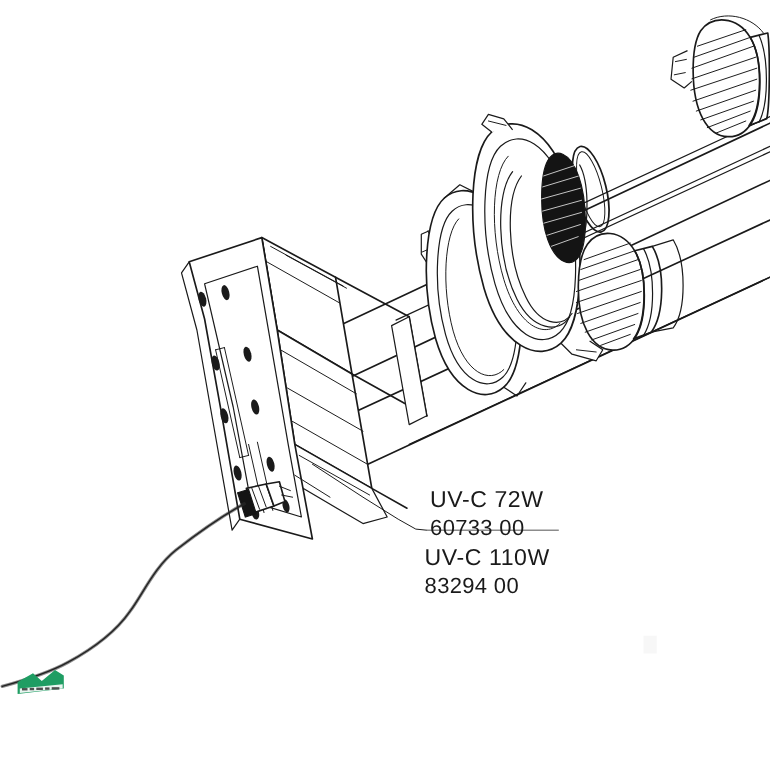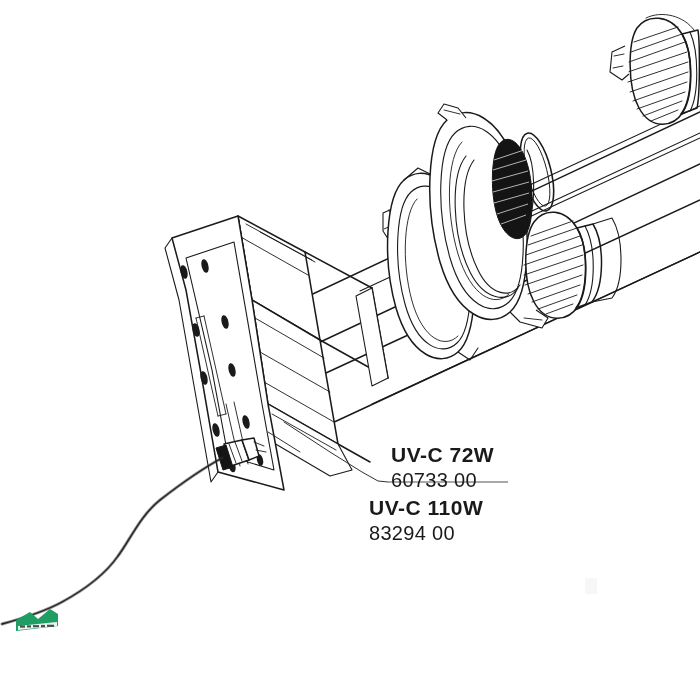--- a/index.html
+++ b/index.html
@@ -23,35 +23,35 @@
     width: 700px;
     height: 700px;
   }
   .label-block {
     position: absolute;
     line-height: 1.0;
     white-space: nowrap;
   }
   .label-title {
     font-family: "Liberation Sans", sans-serif;
-    font-weight: bold;
+    font-weight: normal;
     font-size: 21px;
     letter-spacing: 0.5px;
     color: #1a1a1a;
   }
   .label-code {
     font-family: "Liberation Sans", sans-serif;
     font-weight: normal;
     font-size: 20px;
     letter-spacing: 0.3px;
     color: #1a1a1a;
     margin-top: 5px;
   }
   #label-72w  { left: 391px; top: 444px; }
-  #label-110w { left: 369px; top: 497px; }
+  #label-110w { left: 386px; top: 497px; }
 </style>
 </head>
 <body>
 
 <div id="page">
 
   <svg id="drawing" viewBox="0 0 700 700" xmlns="http://www.w3.org/2000/svg">
 
     <defs>
       <style>

